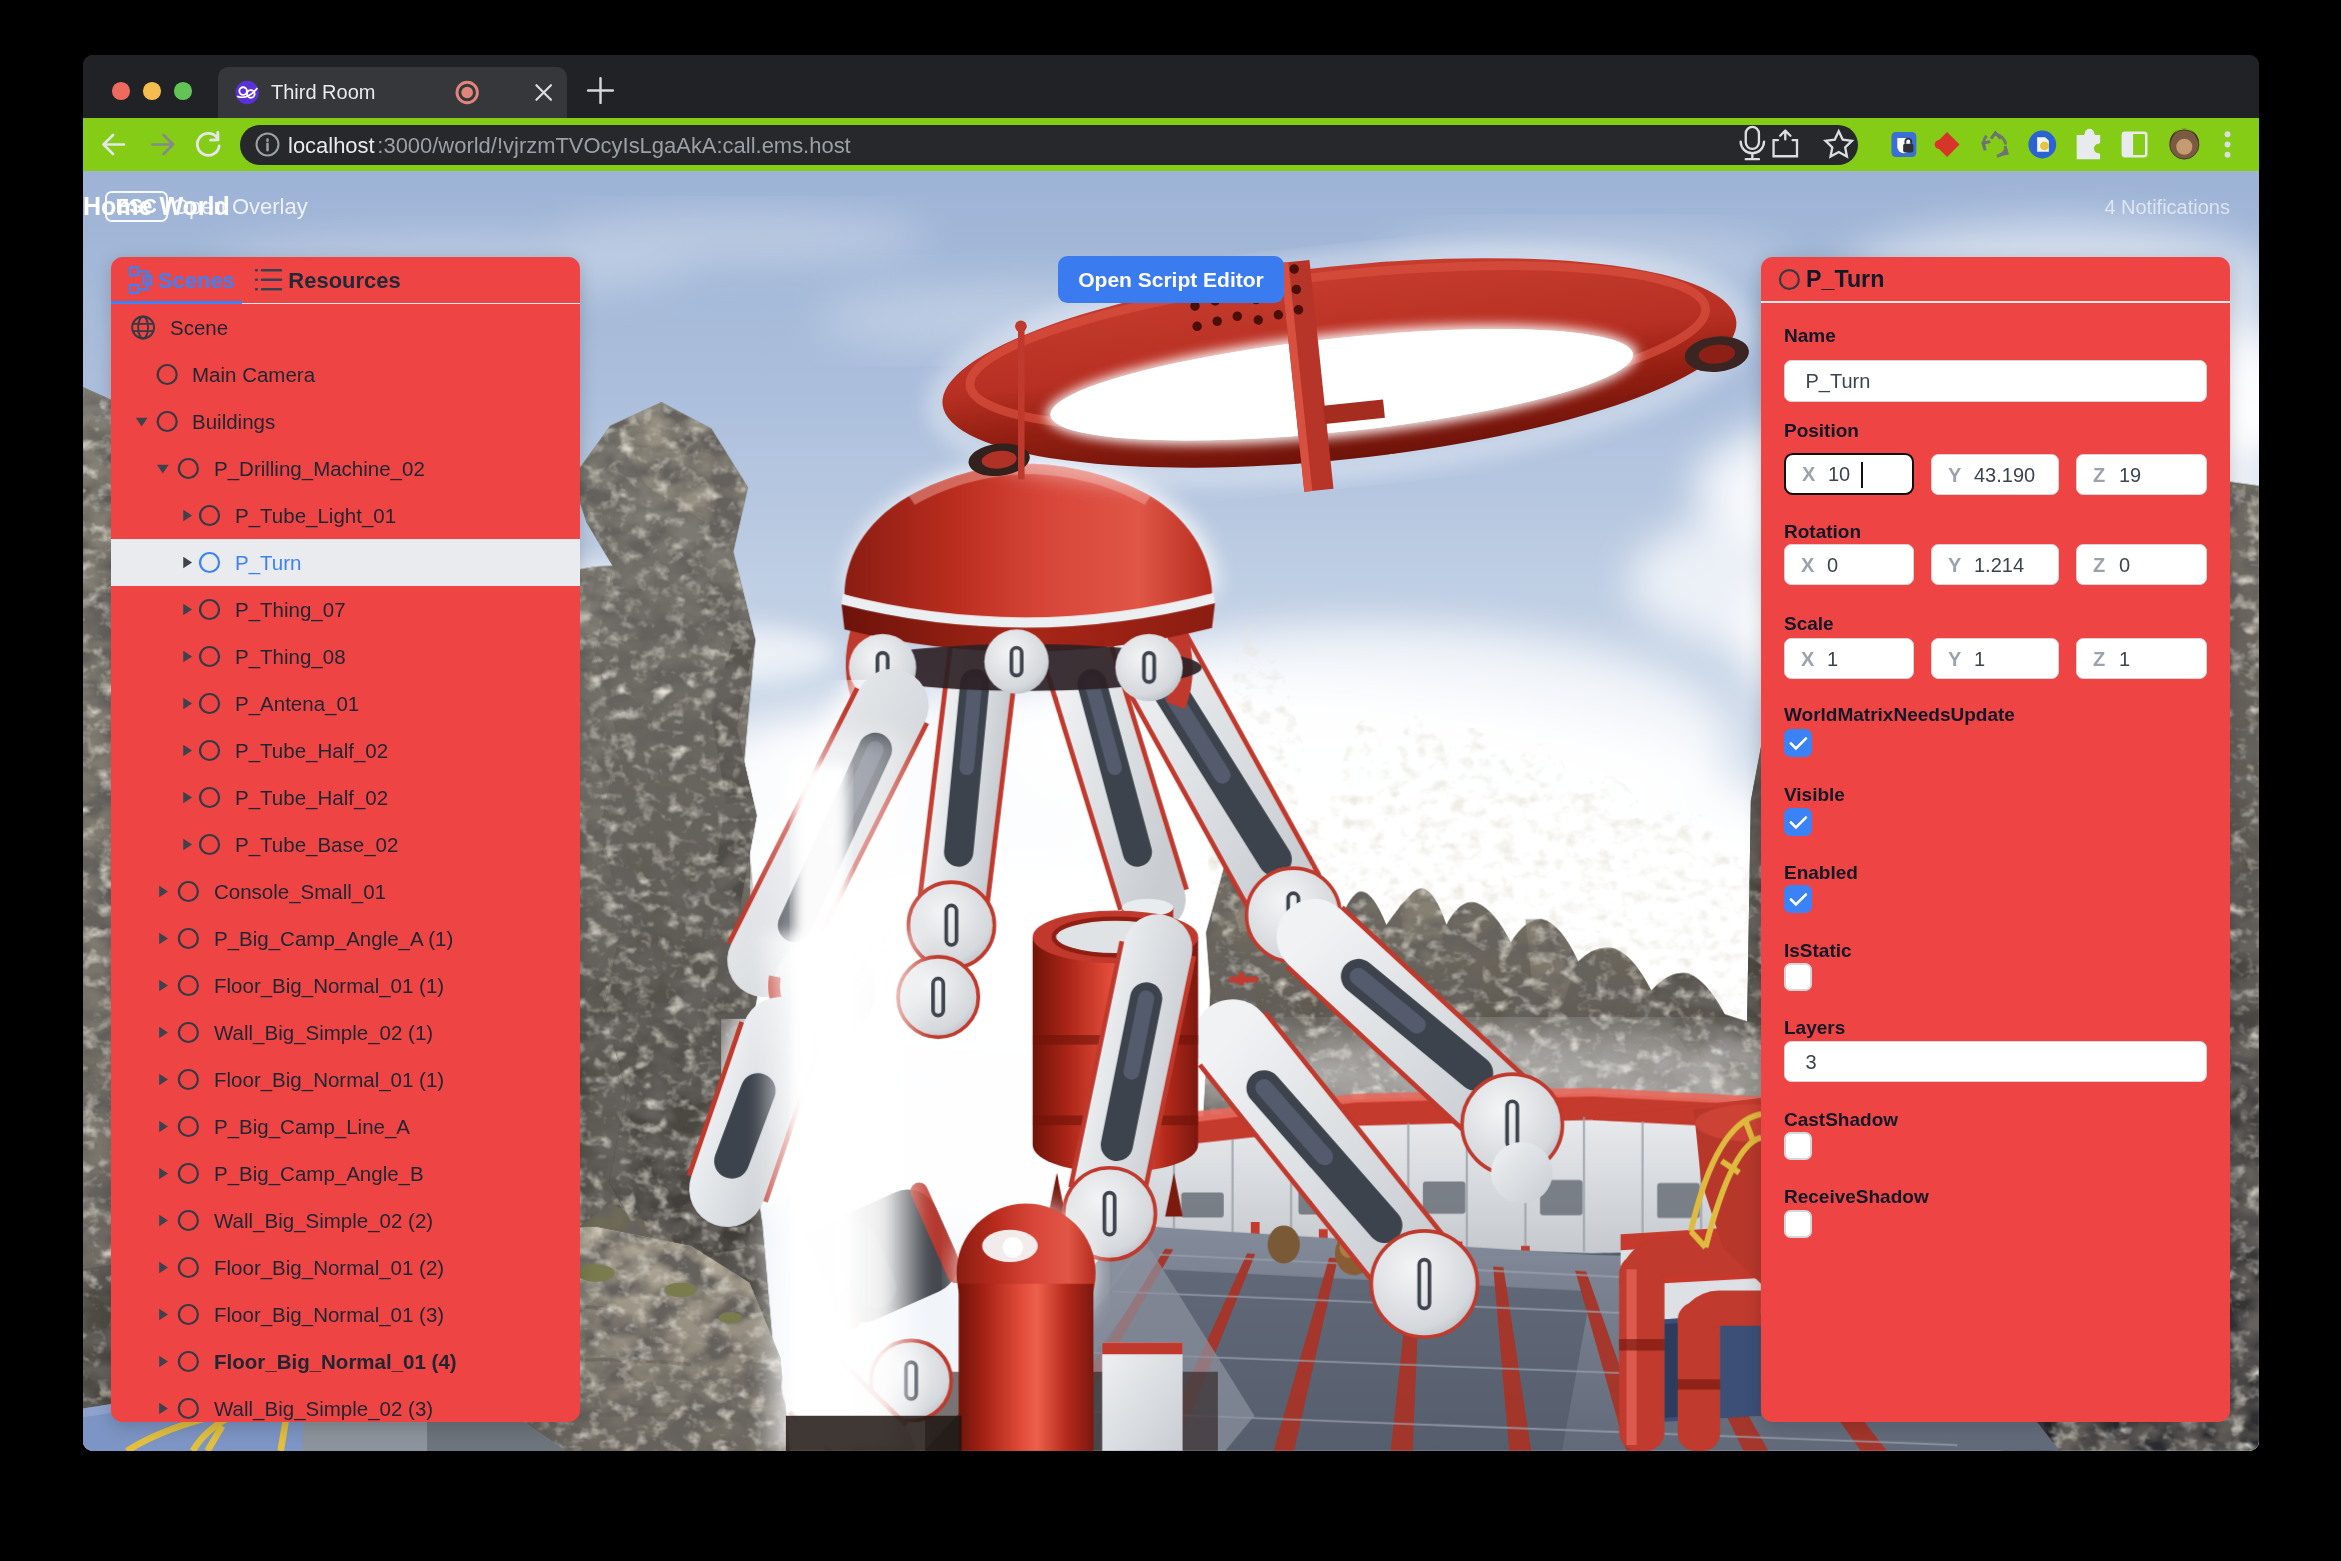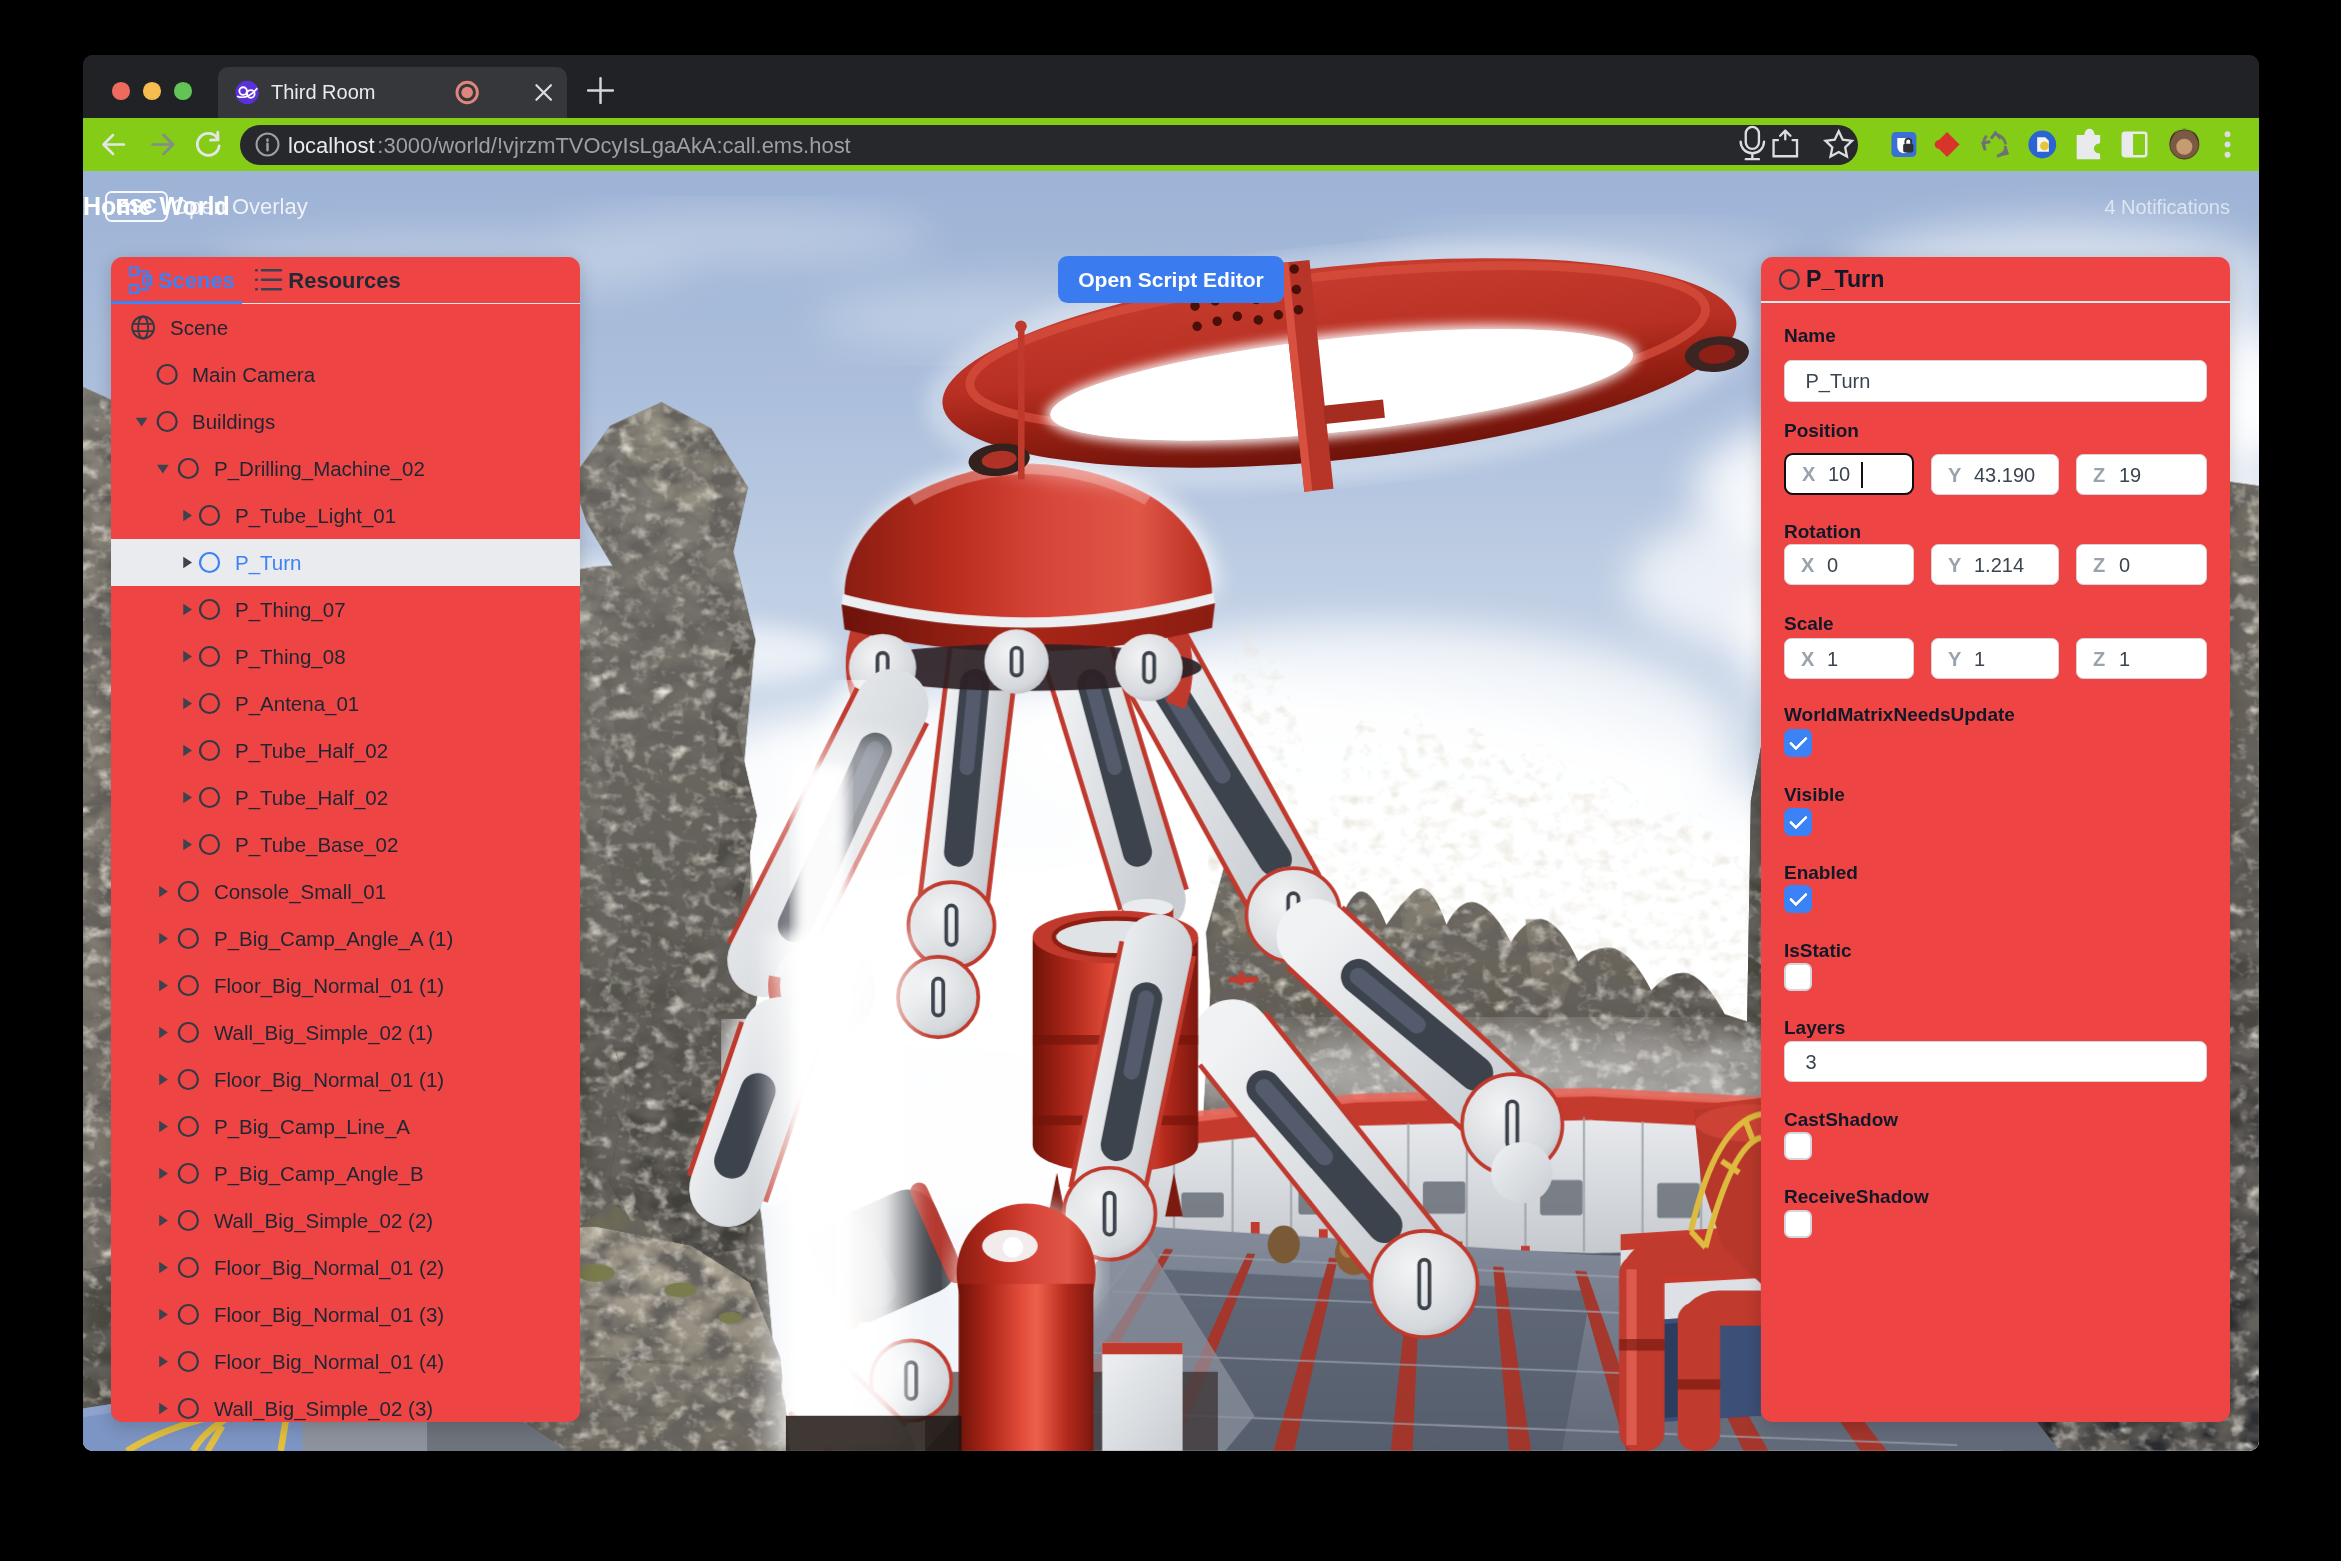--- a/index.html
+++ b/index.html
@@ -775,21 +775,21 @@
             </svg>
             <span style="position:absolute;left:103px;top:12.4px;font-size:20.5px;color:#1d2633">Floor_Big_Normal_01 (2)</span>
           </div>
         <div style="position:relative;height:47px;">
             <svg width="146" height="47" style="position:absolute;left:0;top:0" viewBox="0 0 200 64">
               <path d="M66 24 L78 32 L66 40 Z" fill="#3c434d"></path>
               <circle cx="106" cy="32" r="13" fill="none" stroke="#333a44" stroke-width="3"></circle>
             </svg>
             <span style="position:absolute;left:103px;top:12.4px;font-size:20.5px;color:#1d2633">Floor_Big_Normal_01 (3)</span>
           </div>
-        <div style="position:relative;height:47px;">
+        <div style="position:relative;height:47px;font-weight:bold;">
             <svg width="146" height="47" style="position:absolute;left:0;top:0" viewBox="0 0 200 64">
               <path d="M66 24 L78 32 L66 40 Z" fill="#3c434d"></path>
               <circle cx="106" cy="32" r="13" fill="none" stroke="#333a44" stroke-width="3"></circle>
             </svg>
             <span style="position:absolute;left:103px;top:12.4px;font-size:20.5px;color:#1d2633">Floor_Big_Normal_01 (4)</span>
           </div>
         <div style="position:relative;height:47px;">
             <svg width="146" height="47" style="position:absolute;left:0;top:0" viewBox="0 0 200 64">
               <path d="M66 24 L78 32 L66 40 Z" fill="#3c434d"></path>
               <circle cx="106" cy="32" r="13" fill="none" stroke="#333a44" stroke-width="3"></circle>

